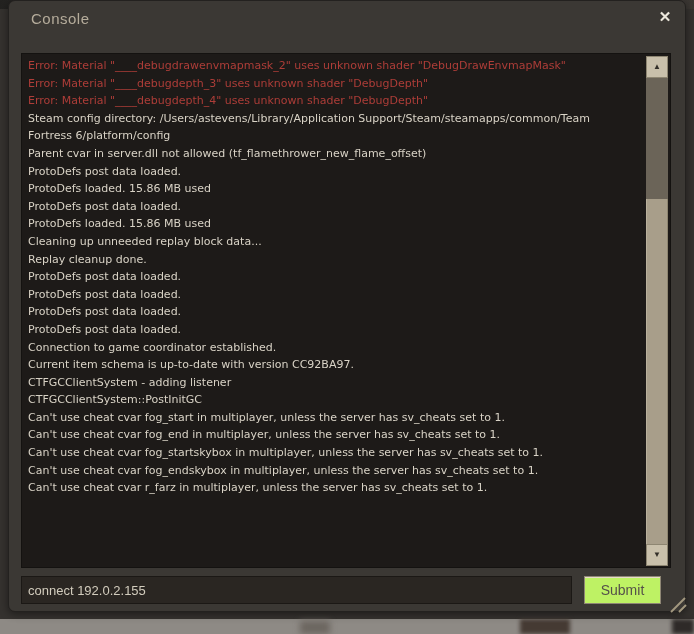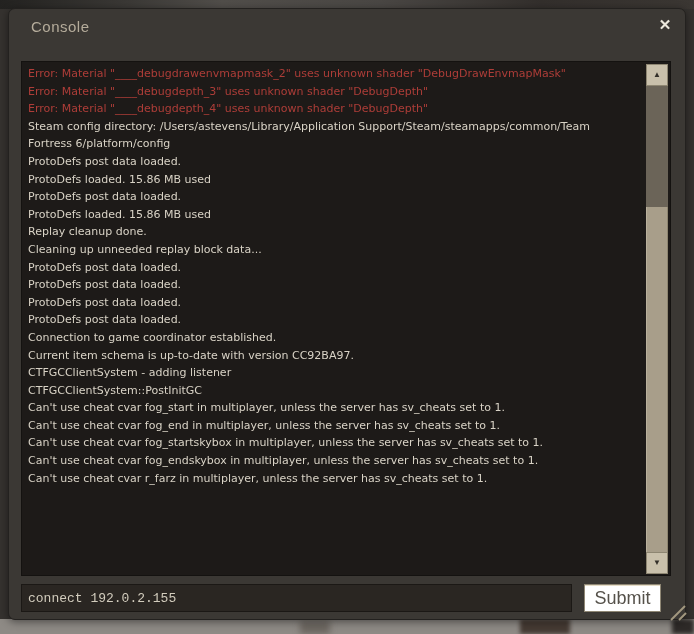--- a/index.html
+++ b/index.html
@@ -22,21 +22,21 @@
   }
   .bg-blob1 { position: absolute; left: 520px; top: 619px; width: 50px; height: 15px;
     background: #453a33; filter: blur(2px); }
   .bg-blob2 { position: absolute; left: 672px; top: 619px; width: 22px; height: 15px;
     background: #2e2a28; filter: blur(2px); }
   .bg-blob3 { position: absolute; left: 300px; top: 621px; width: 30px; height: 13px;
     background: #6c6660; filter: blur(3px); }
 
   
   .window {
-    position: absolute; left: 8px; top: 8px; width: 678px; height: 612px;
+    position: absolute; left: 8px; top: 0; width: 678px; height: 612px;
     background: #3b3834;
     border: 1px solid #23211f;
     border-radius: 7px;
     box-shadow: 0 2px 8px rgba(0,0,0,0.45);
   }
   .title {
     position: absolute; left: 22px; top: 9px;
     color: #b5ac9b; font-size: 15px; letter-spacing: 0.5px;
   }
   .close-btn {
@@ -90,33 +90,33 @@
     border-right: 1px solid #8d846f;
     cursor: pointer;
   }
 
   
   .cmd-input {
     position: absolute; left: 12px; top: 575px; width: 551px; height: 28px;
     background: #2a2622;
     border: 1px solid #1b1815;
     color: #d2ccbd;
-    font-family: Liberation Mono, monospace;
+    font-family: Liberation Sans, sans-serif;
     font-size: 13px;
     padding: 0 6px;
     outline: none;
   }
   .submit-btn {
     position: absolute; left: 575px; top: 575px; width: 77px; height: 28px;
-    background: #ffffff;
+    background: #bef264;
     border: 1px solid #8f8775;
     box-shadow: inset 0 1px 0 #e6ddc8;
     color: #55514a;
     font-family: "Liberation Sans", sans-serif;
-    font-size: 18px;
+    font-size: 14px;
     cursor: pointer;
   }
   .resize-grip {
     position: absolute; left: 660px; top: 596px; width: 18px; height: 16px;
     cursor: nwse-resize;
   }
 </style>
 </head>
 <body>
 
@@ -132,26 +132,27 @@
 
   <div class="close-btn">✕</div>
 
   <div class="log">
     <div class="log-lines">
         <div class="log-line error">Error: Material "____debugdrawenvmapmask_2" uses unknown shader "DebugDrawEnvmapMask"</div>
         <div class="log-line error">Error: Material "____debugdepth_3" uses unknown shader "DebugDepth"</div>
         <div class="log-line error">Error: Material "____debugdepth_4" uses unknown shader "DebugDepth"</div>
         <div class="log-line info">Steam config directory: /Users/astevens/Library/Application Support/Steam/steamapps/common/Team</div>
         <div class="log-line info">Fortress 6/platform/config</div>
+        <div class="log-line info">Parent cvar in server.dll not allowed (tf_flamethrower_new_flame_offset)</div>
         <div class="log-line info">ProtoDefs post data loaded.</div>
         <div class="log-line info">ProtoDefs loaded. 15.86 MB used</div>
         <div class="log-line info">ProtoDefs post data loaded.</div>
         <div class="log-line info">ProtoDefs loaded. 15.86 MB used</div>
+        <div class="log-line info">Cleaning up unneeded replay block data...</div>
         <div class="log-line info">Replay cleanup done.</div>
-        <div class="log-line info">Cleaning up unneeded replay block data...</div>
         <div class="log-line info">ProtoDefs post data loaded.</div>
         <div class="log-line info">ProtoDefs post data loaded.</div>
         <div class="log-line info">ProtoDefs post data loaded.</div>
         <div class="log-line info">ProtoDefs post data loaded.</div>
         <div class="log-line info">Connection to game coordinator established.</div>
         <div class="log-line info">Current item schema is up-to-date with version CC92BA97.</div>
         <div class="log-line info">CTFGCClientSystem - adding listener</div>
         <div class="log-line info">CTFGCClientSystem::PostInitGC</div>
         <div class="log-line info">Can't use cheat cvar fog_start in multiplayer, unless the server has sv_cheats set to 1.</div>
         <div class="log-line info">Can't use cheat cvar fog_end in multiplayer, unless the server has sv_cheats set to 1.</div>

